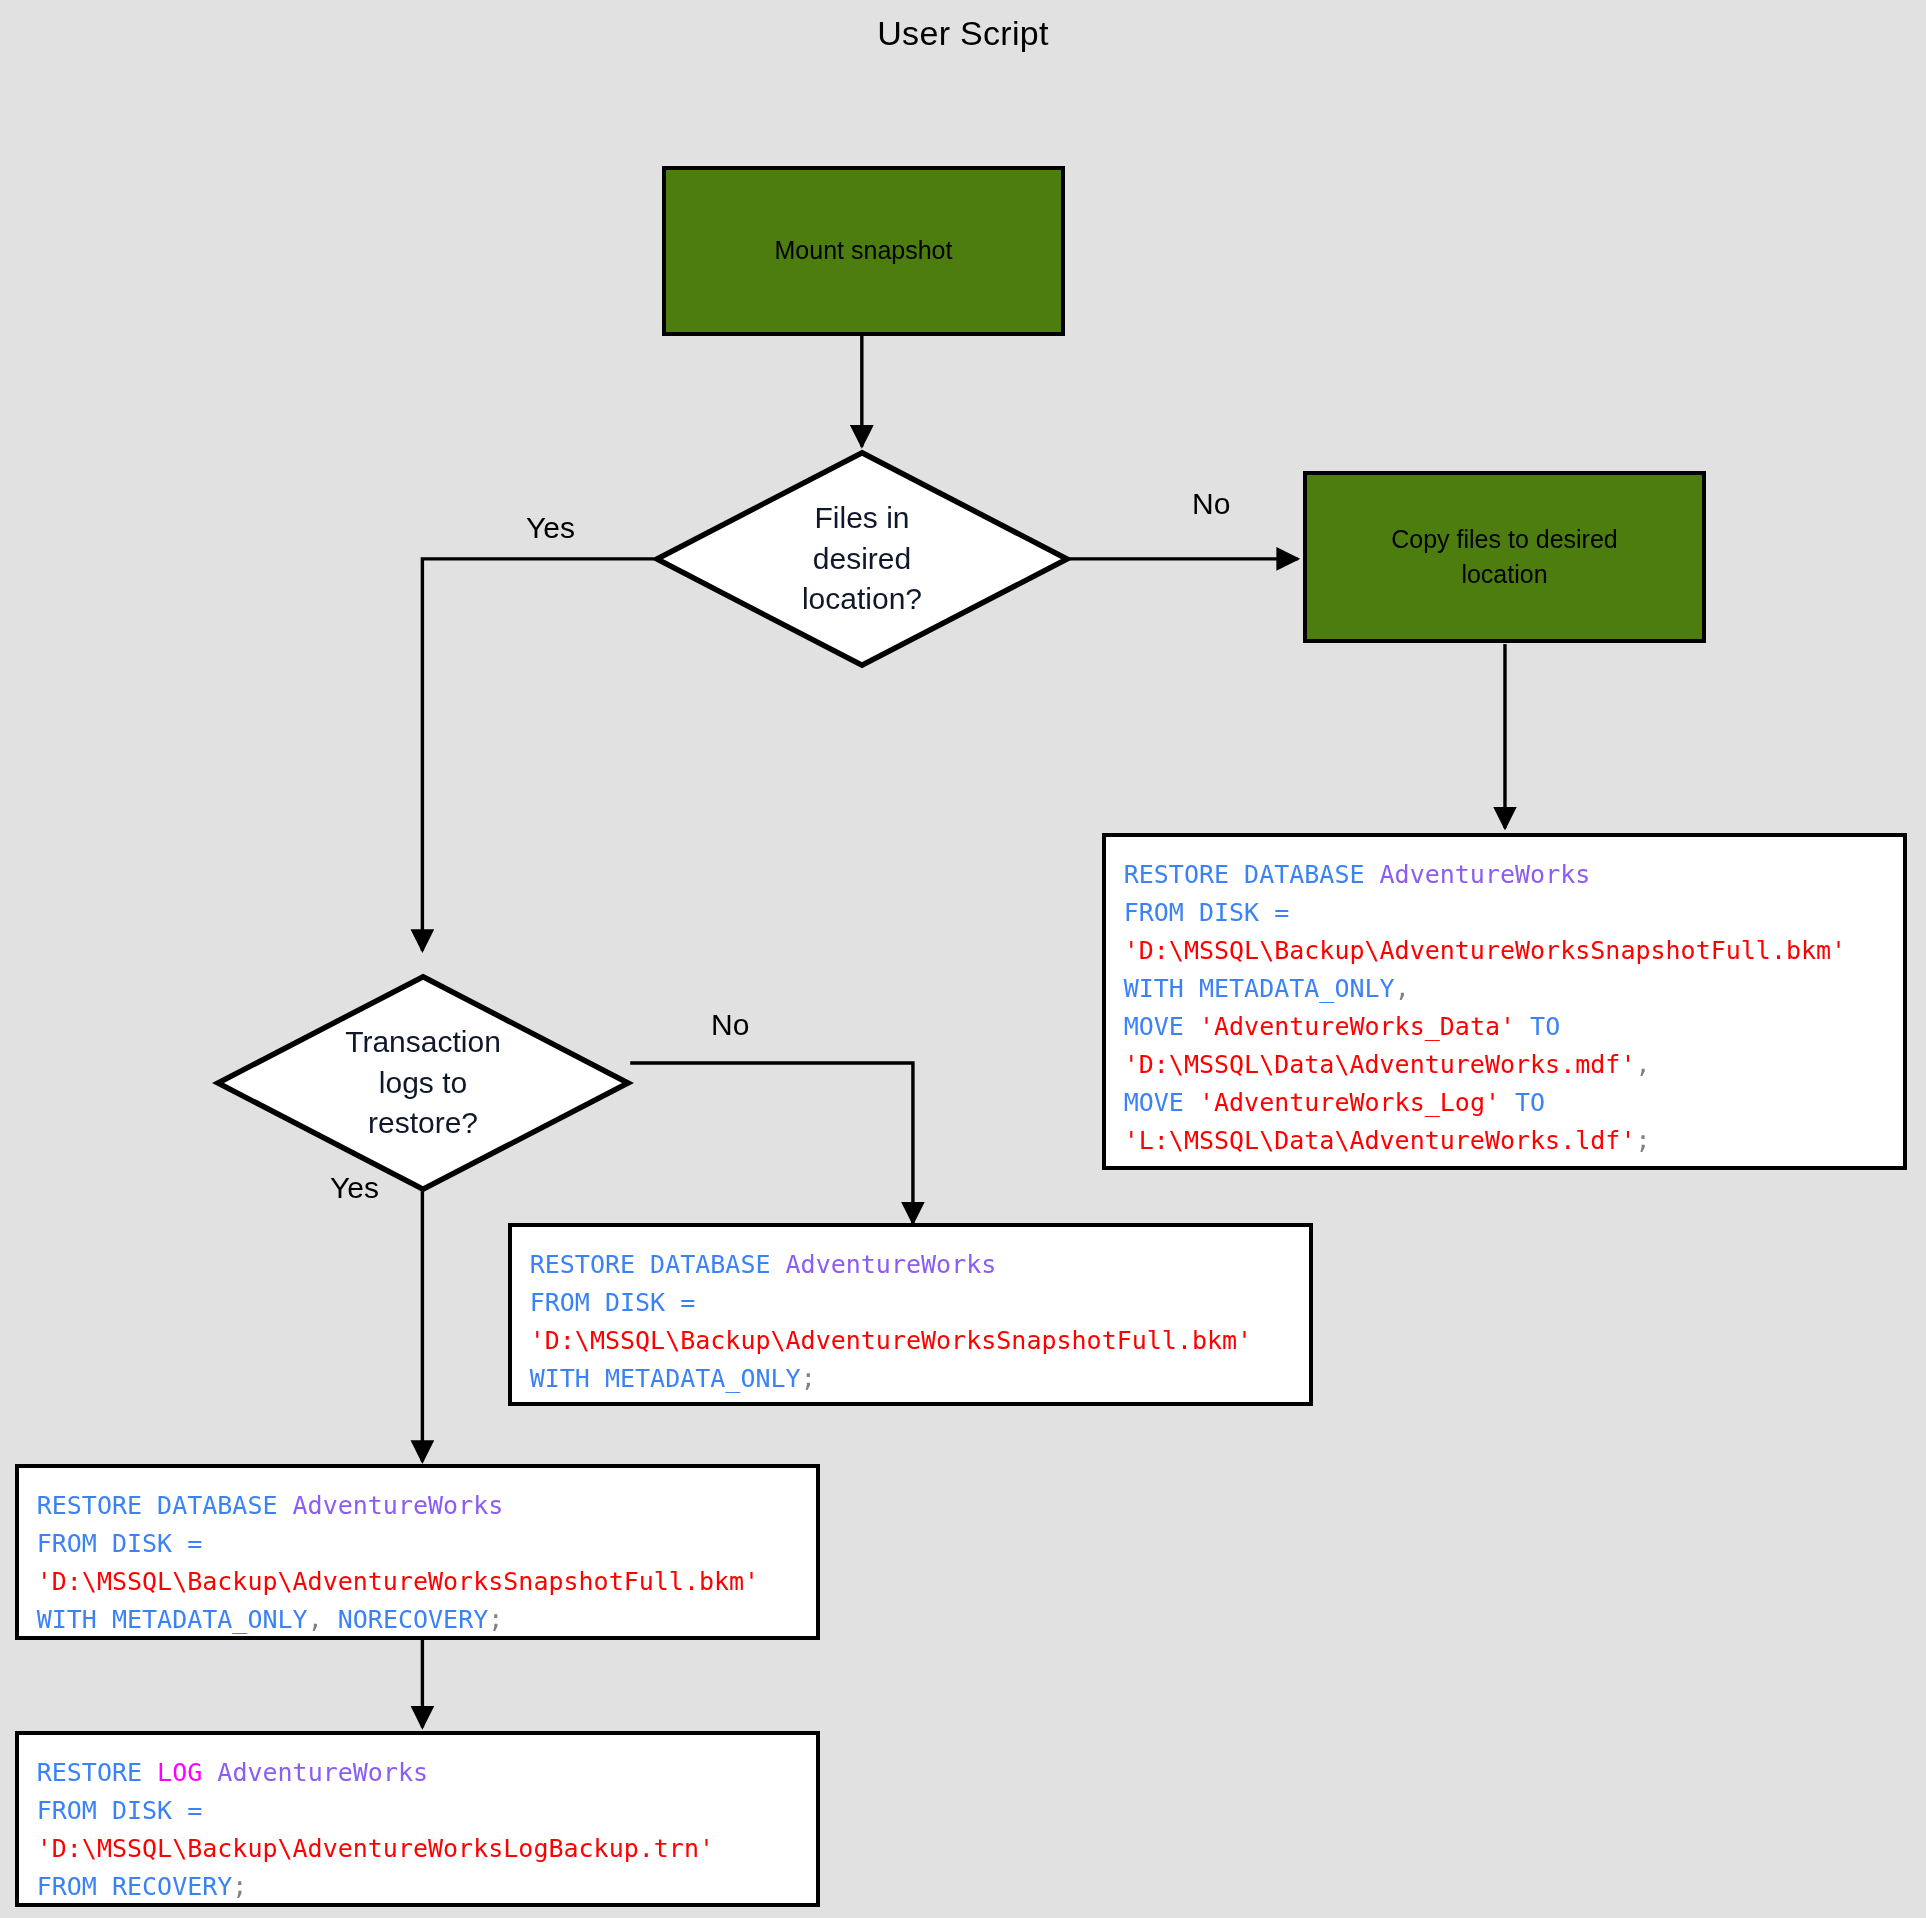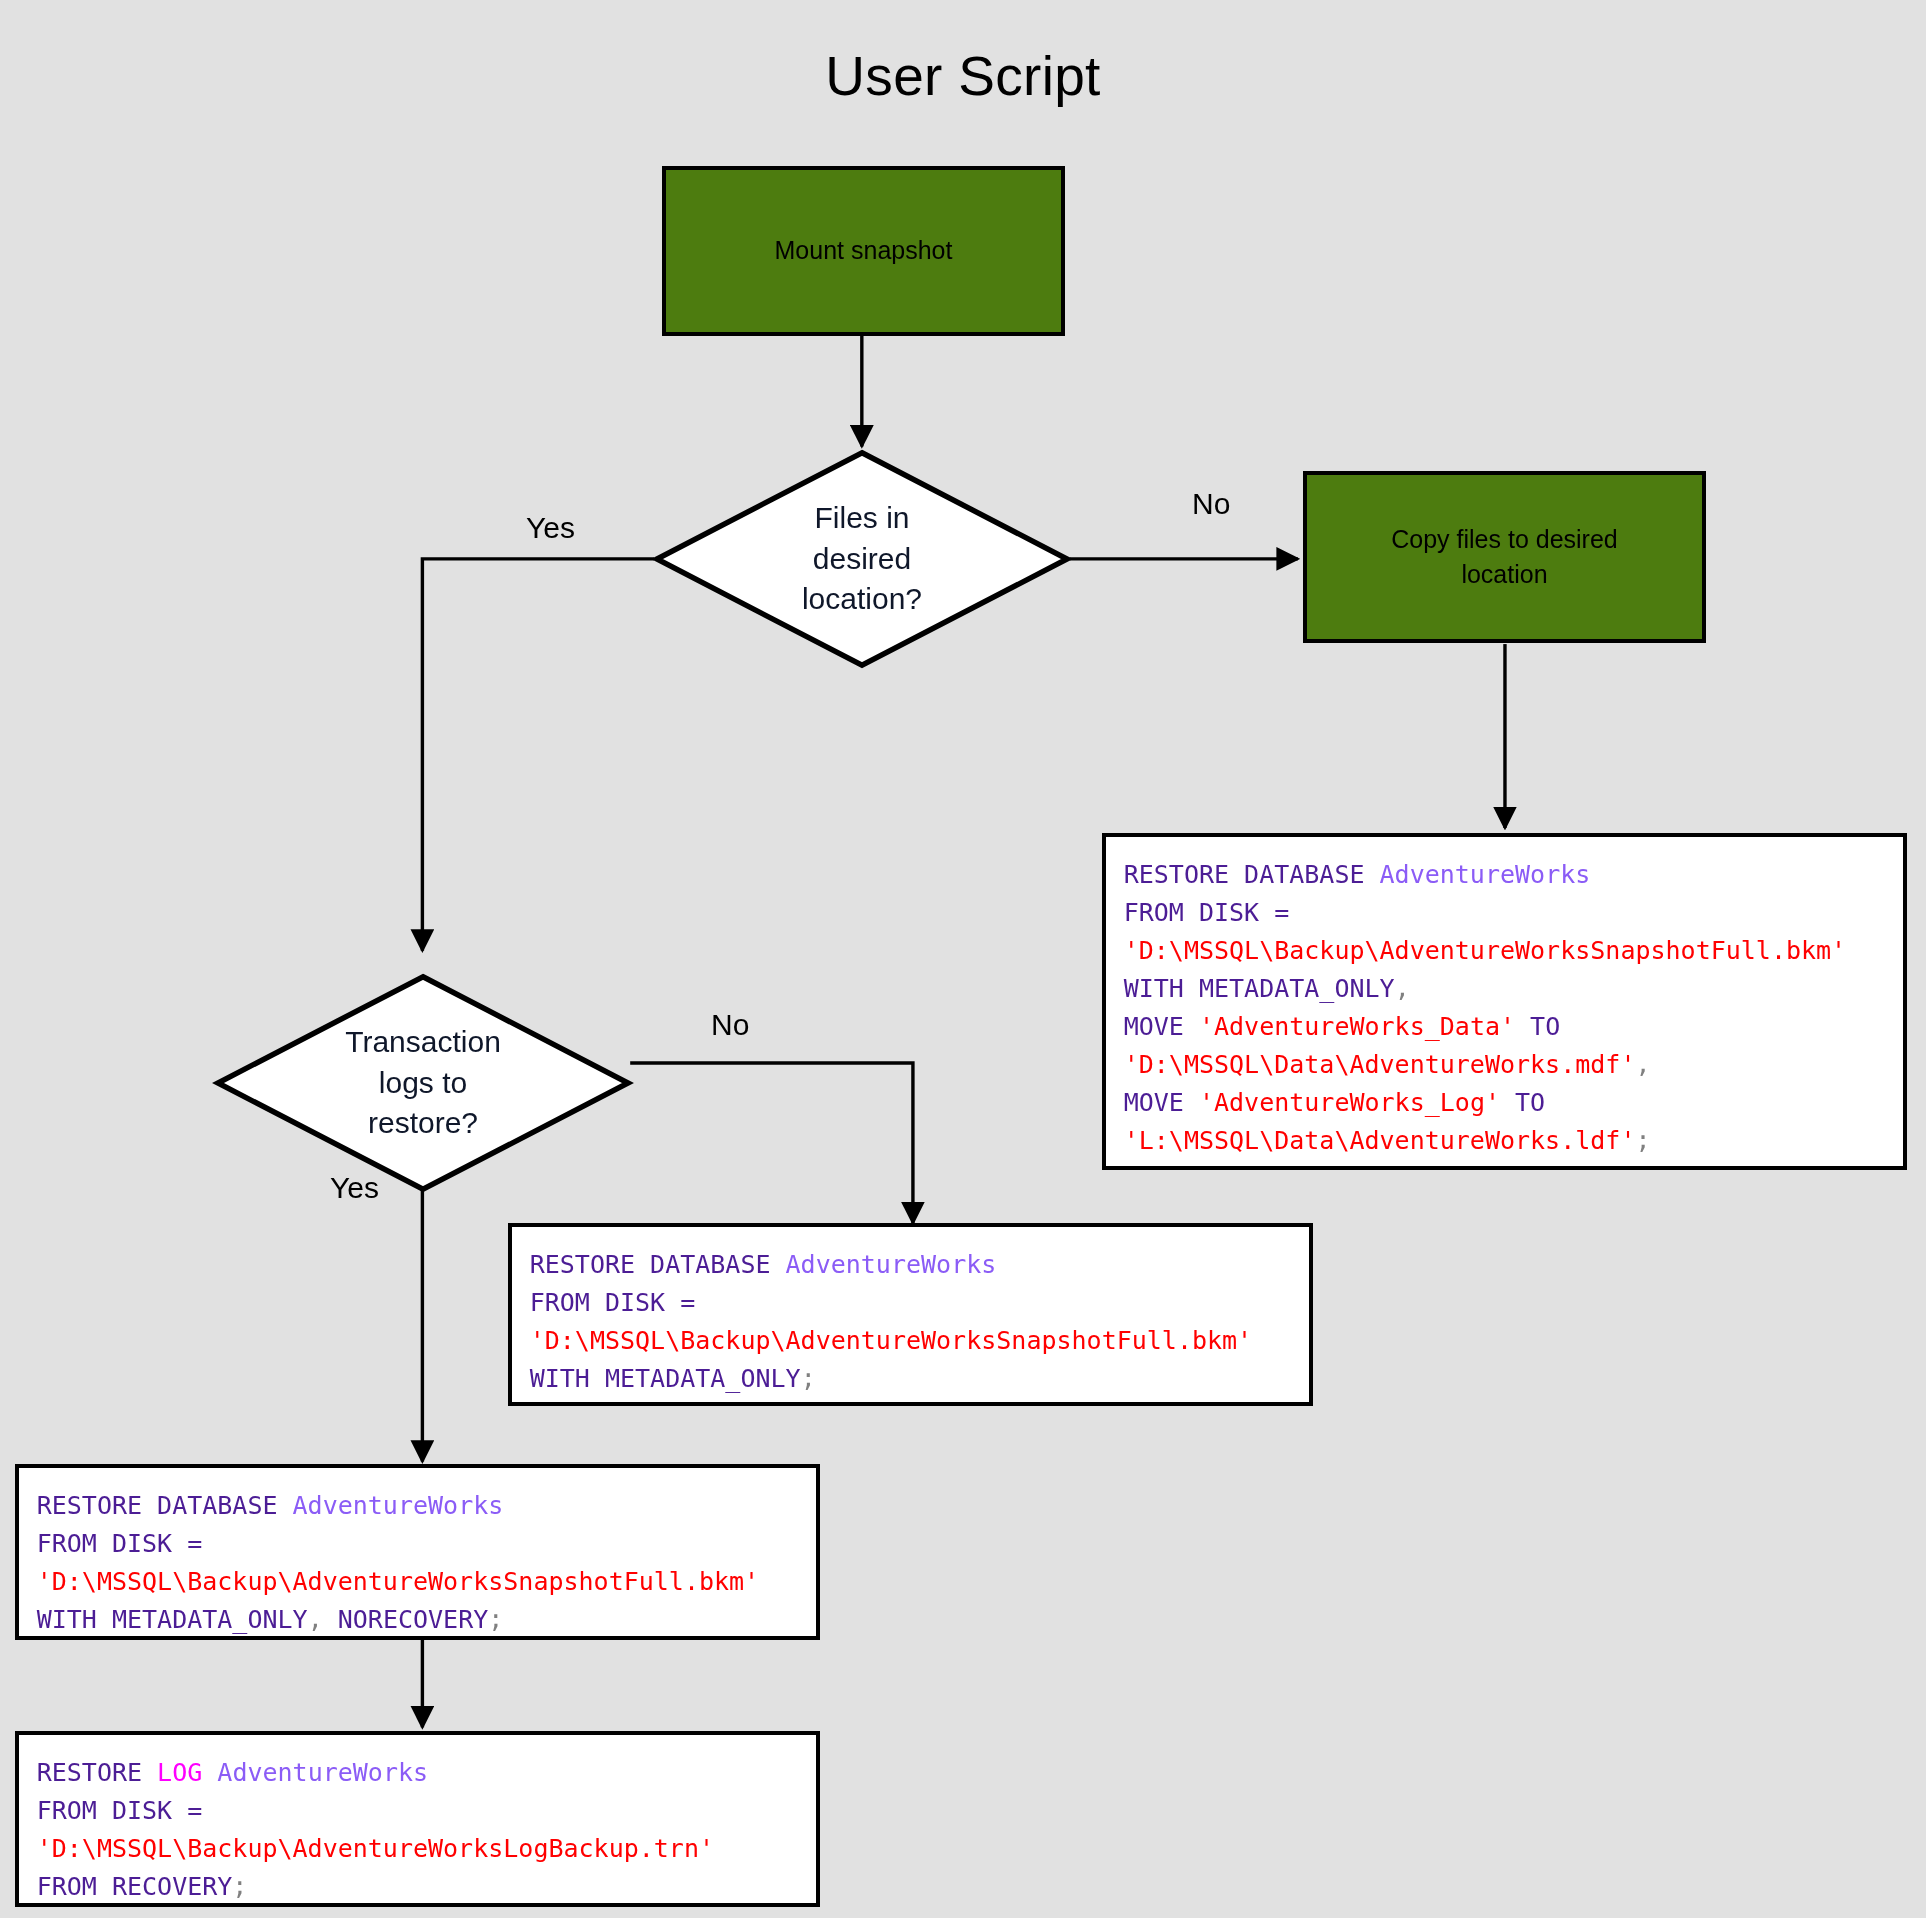--- a/index.html
+++ b/index.html
@@ -30,24 +30,23 @@
     height: 1919px;
     pointer-events: none;
   }
 
   .title {
     position: absolute;
     left: 0;
     top: 13.6px;
     width: 1926px;
     text-align: center;
-    font-size: 55px;
+    font-size: 34px;
     color: #000;
     letter-spacing: 0.3px;
-    margin-top: 30px;
   }
 
   
   .proc {
     position: absolute;
     background: #4d7c0f;
     border: 4.1px solid #000000;
     box-sizing: border-box;
     display: flex;
     align-items: center;
@@ -90,21 +89,21 @@
     border: 4.1px solid #000000;
     box-sizing: border-box;
     font-family: "DejaVu Sans Mono", "Liberation Mono", monospace;
     font-size: 25px;
     line-height: 1.52;
     white-space: pre;
     color: #000;
     padding: 19px 20.4px 19px 17.7px;
     overflow: hidden;
   }
-  .codebox .kw  { color: #4c1d95; text-align: center; }
+  .codebox .kw  { color: #3b82f6; text-align: center; }
   .codebox .str { color: #ff0000; }
   .codebox .id  { color: #8b5cf6; margin-top: 40px; }
   .codebox .pun { color: #808080; }
   .codebox .log { color: #ff00ff; }
 
   
   .edge-label {
     position: absolute;
     font-size: 30px;
     color: #000;

